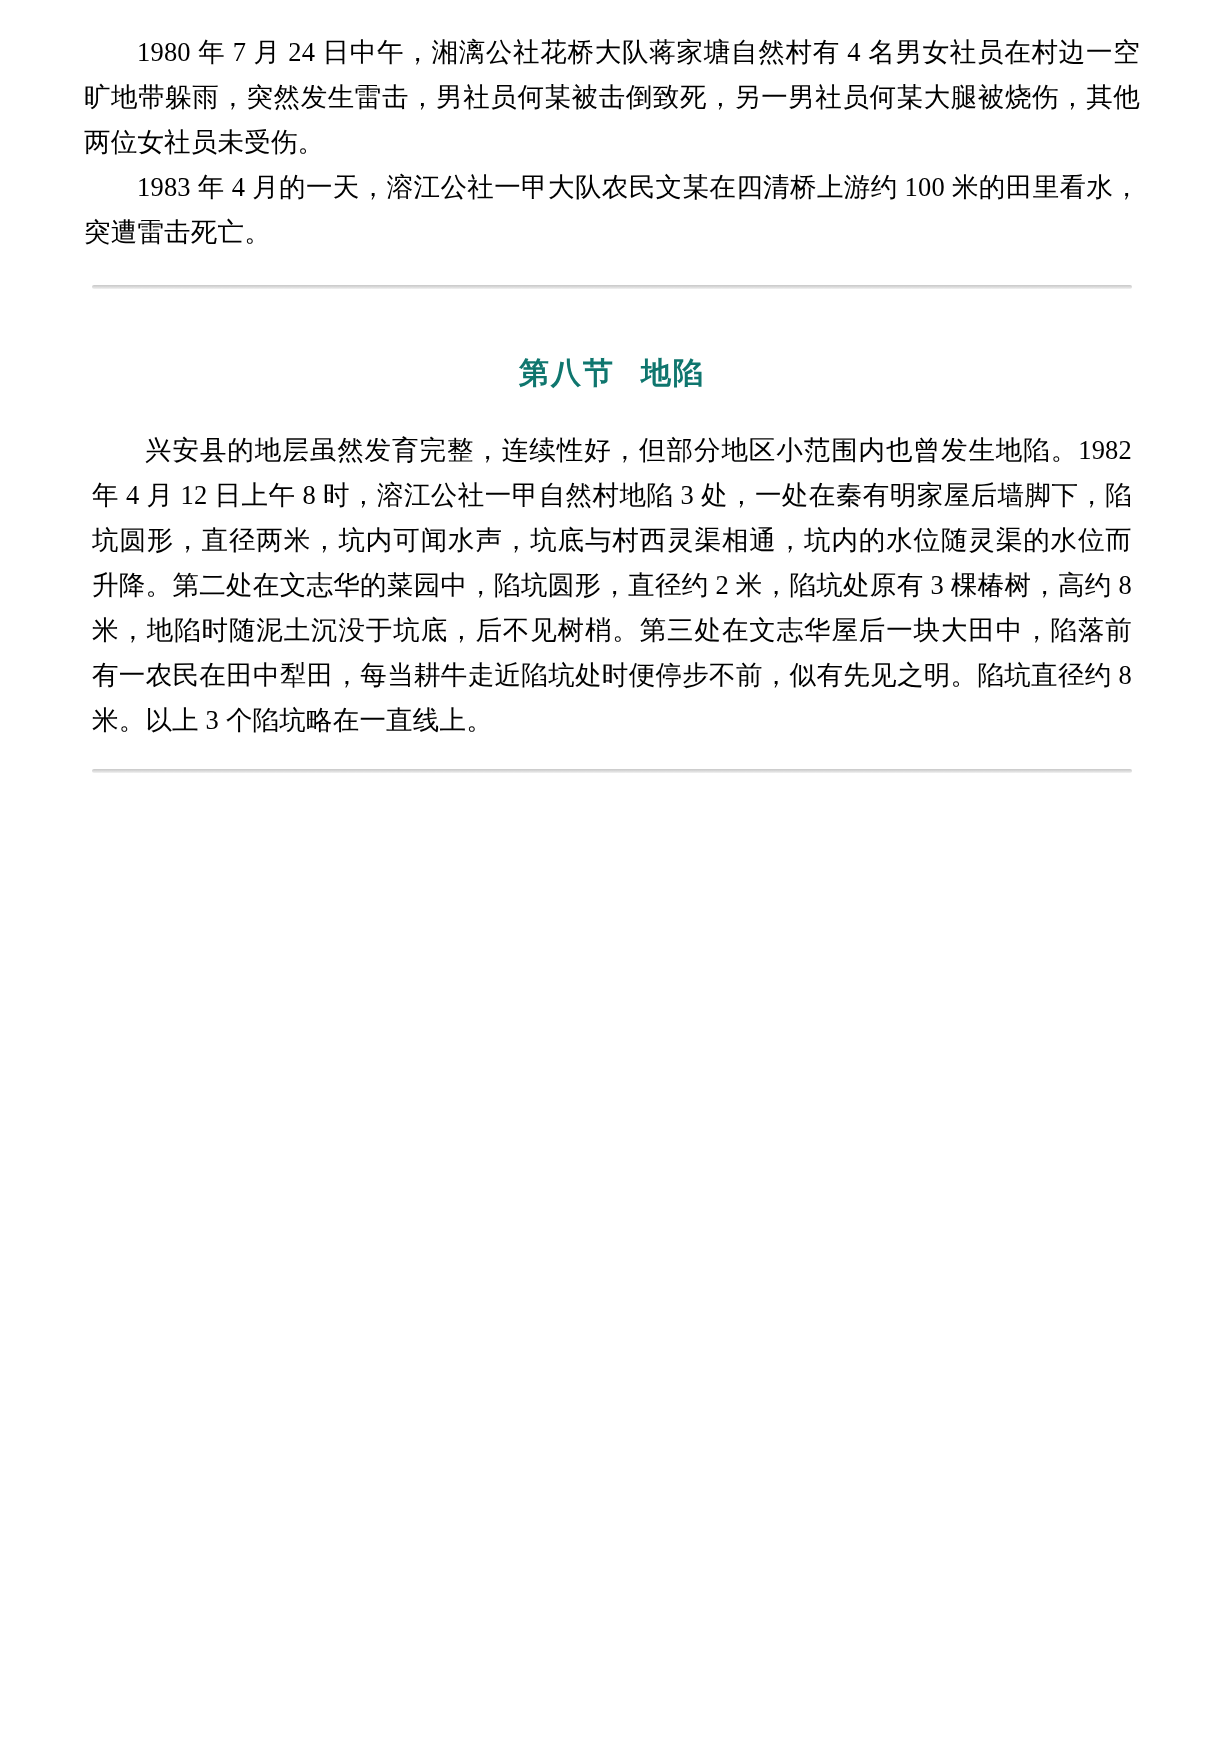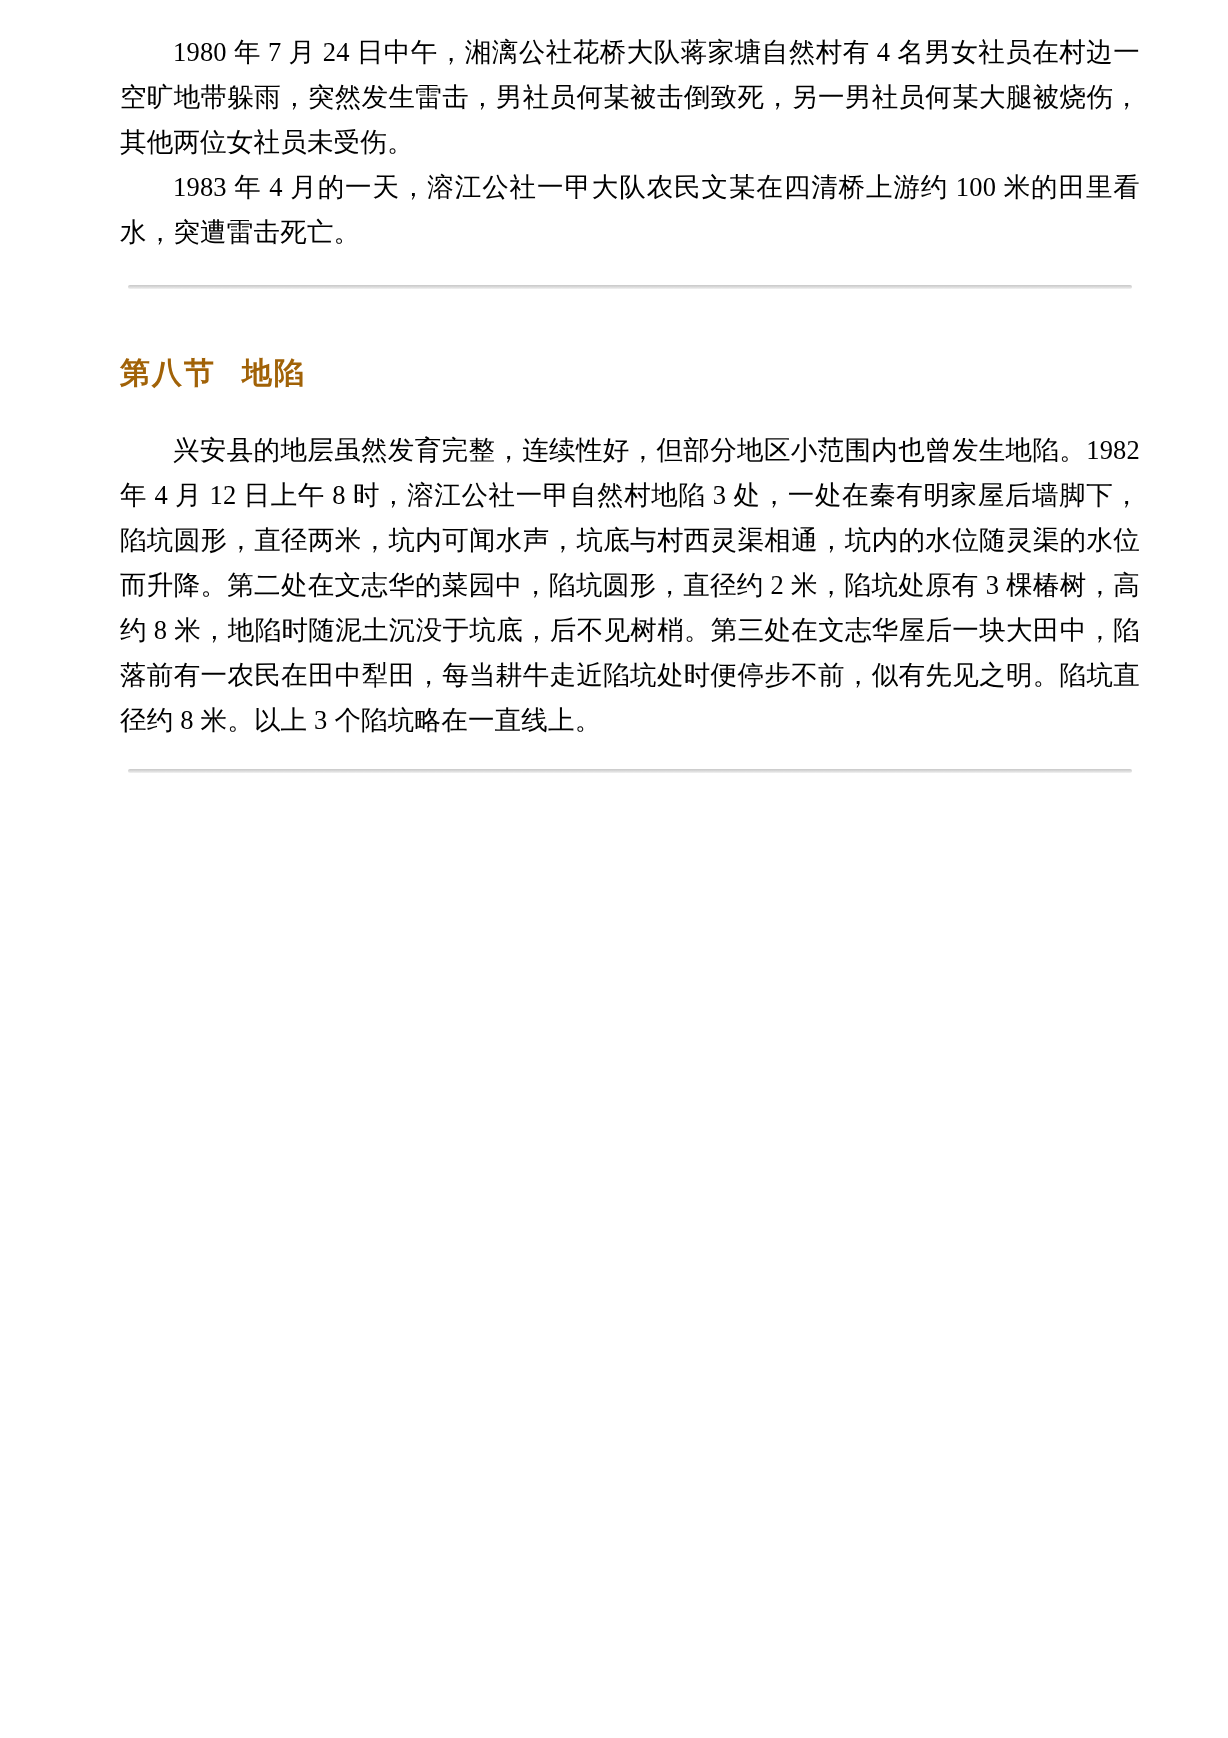--- a/index.html
+++ b/index.html
@@ -11,21 +11,21 @@
     width: 1228px;
     height: 1738px;
     font-family: "Liberation Serif", "DejaVu Serif", serif;
     color: #000000;
   }
   .page {
     position: relative;
     width: 1228px;
     height: 1738px;
     box-sizing: border-box;
-    padding: 30px 88px 0 120px;
+    padding: 30px 88px 0 84px;
   }
   .para {
     font-size: 26.5px;
     line-height: 45px;
     text-align: justify;
     text-justify: inter-ideograph;
     text-indent: 2em;
     margin: 0;
     letter-spacing: 0.2px;
   }
@@ -36,30 +36,30 @@
     height: 4px;
     margin: 30px 8px 0 8px;
     background: linear-gradient(to bottom, #c9c9c9 0%, #d8d8d8 45%, #f2f2f2 100%);
     border-radius: 2px;
   }
   .divider-2 {
     margin-top: 26px;
   }
   .spacer-after-divider { height: 64px; }
   .heading {
-    text-align: left;
-    color: #a16207;
+    text-align: center;
+    color: #0f766e;
     font-size: 30px;
     font-weight: bold;
     letter-spacing: 2px;
     margin: 0 0 34px 0;
     font-family: "Liberation Serif", "DejaVu Serif", serif;
   }
   .heading .gap { display: inline-block; width: 26px; }
-  .section-block-2 .para { margin: 0; }
+  .section-block-2 .para { margin: 8px; }
 </style>
 </head>
 <body>
 
 <div class="page">
 
   <div class="section-block-1">
     <p class="para">1980 年 7 月 24 日中午，湘漓公社花桥大队蒋家塘自然村有 4 名男女社员在村边一空旷地带躲雨，突然发生雷击，男社员何某被击倒致死，另一男社员何某大腿被烧伤，其他两位女社员未受伤。</p>
     <p class="para">1983 年 4 月的一天，溶江公社一甲大队农民文某在四清桥上游约 100 米的田里看水，突遭雷击死亡。</p>
   </div>

